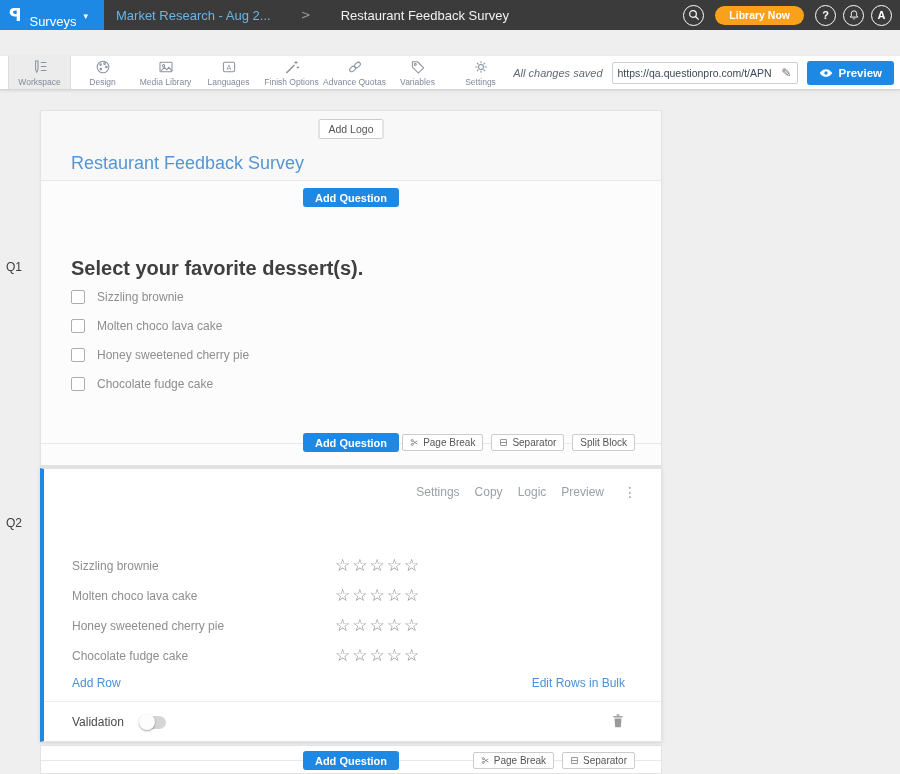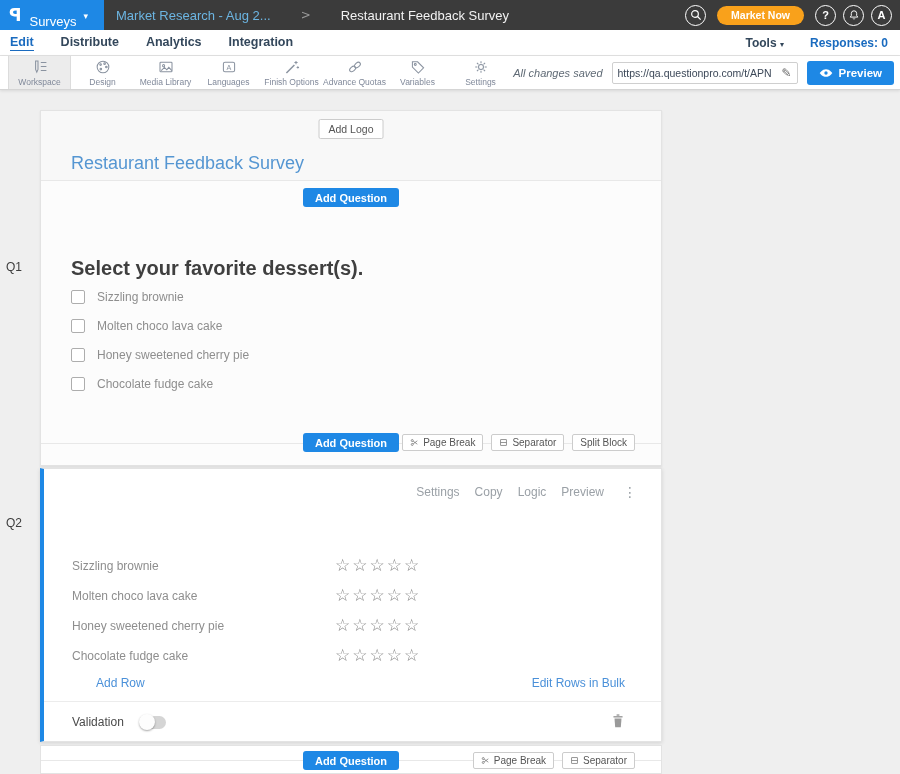--- a/index.html
+++ b/index.html
@@ -96,46 +96,36 @@
       <span class="bc-sep sym">&gt;</span>
       <span class="bc-current">Restaurant Feedback Survey</span>
     </div>
     <div class="top-right">
       <span class="circle-icon">
         <svg width="12" height="12" viewBox="0 0 18 18" fill="none" stroke="#fff" stroke-width="1.8">
             <circle cx="7.5" cy="7.5" r="5"></circle>
             <path d="M11.3 11.3L16 16"></path>
           </svg>
       </span>
-      <span class="upgrade-btn">Market Now</span>
+      <span class="upgrade-btn">Library Now</span>
       <span class="circle-icon">
           <span>?</span>
         </span>
       <span class="circle-icon">
         <svg width="12" height="12" viewBox="0 0 20 20" fill="none" stroke="#fff" stroke-width="1.6">
             <path d="M10 3a4.5 4.5 0 0 1 4.5 4.5V11l1.8 2.5H3.7L5.5 11V7.5A4.5 4.5 0 0 1 10 3z"></path>
             <path d="M8.5 15.8a1.6 1.6 0 0 0 3 0"></path>
           </svg>
       </span>
       <span class="circle-icon">
           <span>A</span>
         </span>
     </div>
   </div>
 
-  <div class="nav">
-    <span class="tab active">Edit</span>
-    <span class="tab">Distribute</span>
-    <span class="tab">Analytics</span>
-    <span class="tab">Integration</span>
-    <div class="nav-right">
-      <span class="tools-menu"><span>Tools</span> <span class="caret2 sym">▾</span></span>
-      <span class="responses">Responses: 0</span>
-    </div>
-  </div>
 
   <div class="toolbar">
     <div class="tool active">
       <svg viewBox="0 0 20 20">
           <path d="M4.5 2.5h3v10.5L6 16.5l-1.5-3.5z"></path>
           <path d="M11 4.5h7M11 9.5h7M11 14.5h7"></path>
         </svg>
       <span class="tlabel">Workspace</span>
     </div>
     <div class="tool">
@@ -303,21 +293,21 @@
 
     <div class="rate-row-label" style="top:180px;">Chocolate fudge cake</div>
     <div class="stars" style="top:178px;">
       <span class="sym">☆</span>
         <span class="sym">☆</span>
         <span class="sym">☆</span>
         <span class="sym">☆</span>
         <span class="sym">☆</span>
     </div>
 
-    <span class="link-blue" style="position:absolute; left:28px; top:207px;margin-left:24px;">Add Row</span>
+    <span class="link-blue" style="position:absolute; left:28px; top:207px;">Add Row</span>
     <span class="link-blue" style="position:absolute; right:36px; top:207px;">Edit Rows in Bulk</span>
 
     <div class="q2-divider"></div>
     <div class="validation-row">
       <span class="validation-label">Validation</span>
       <span class="toggle">
           <span class="knob"></span>
         </span>
     </div>
     <span class="trash">

